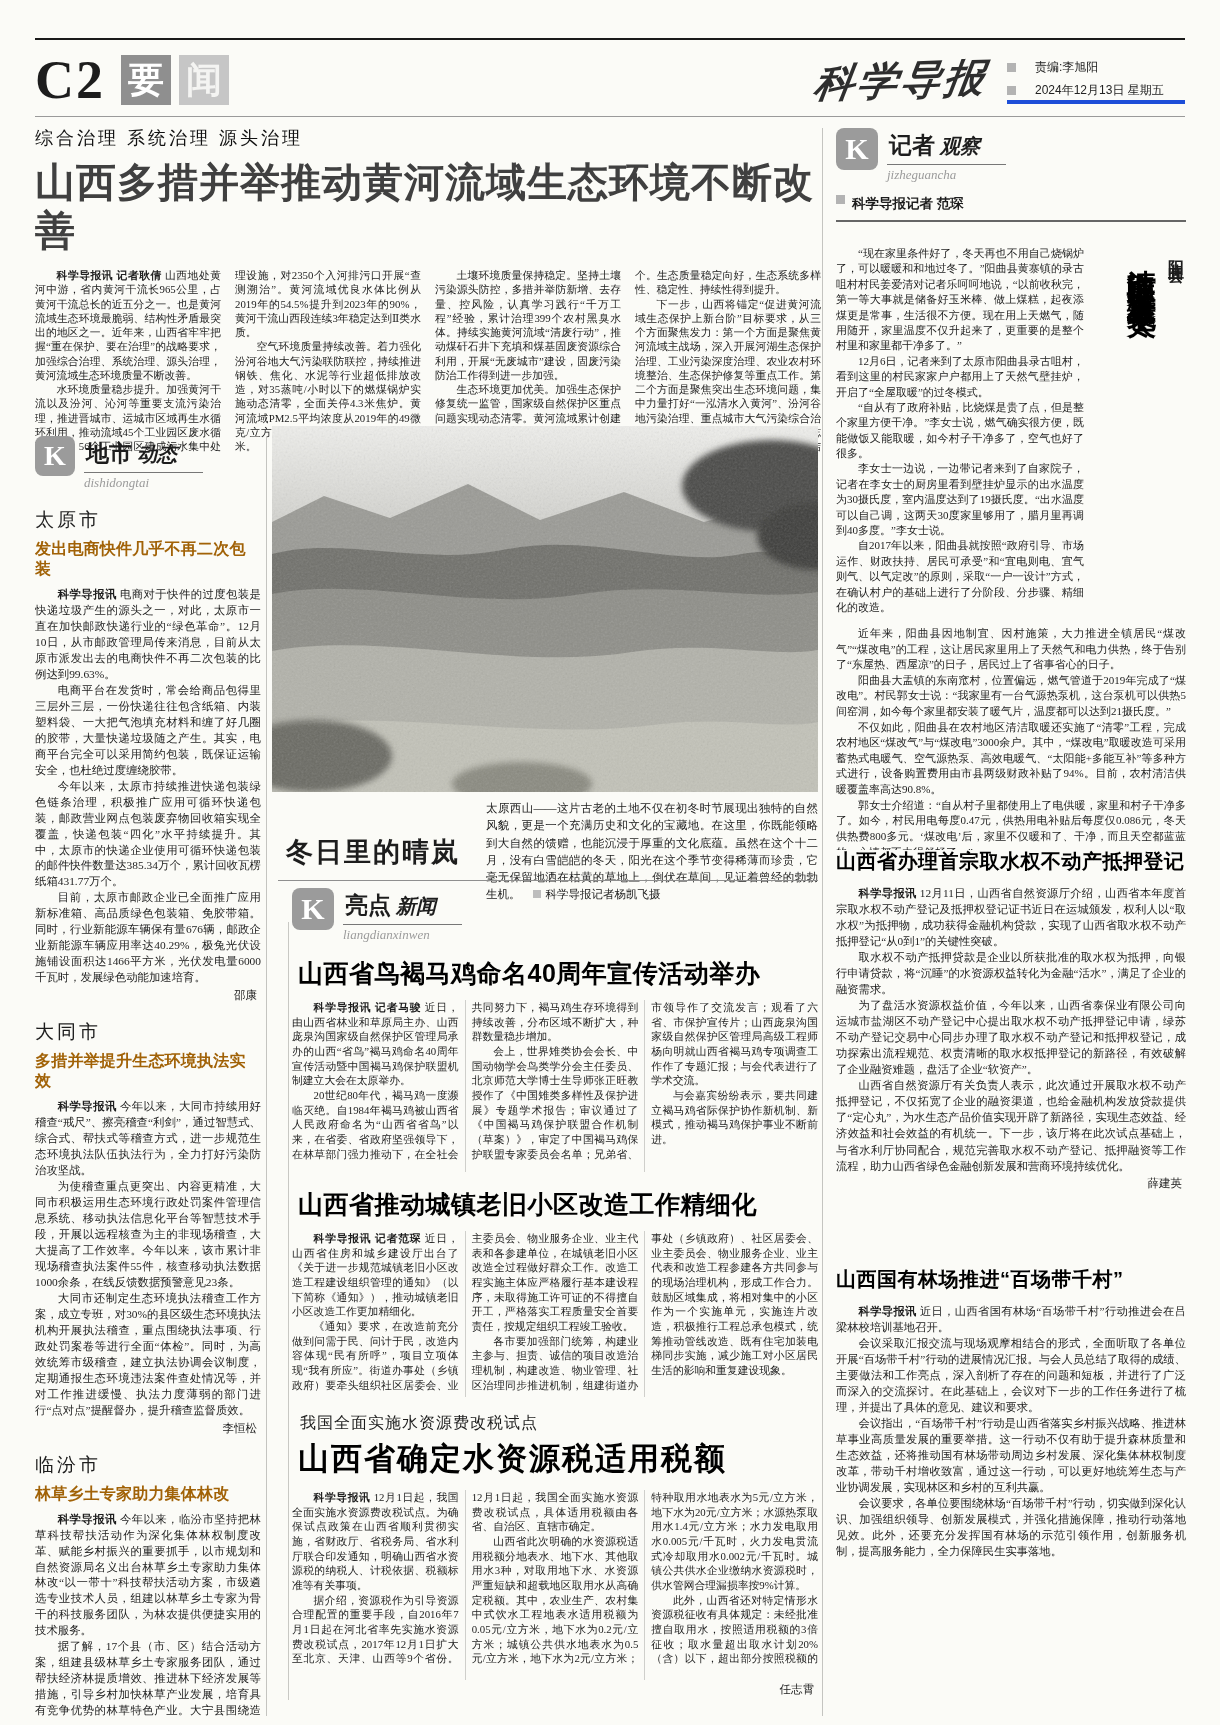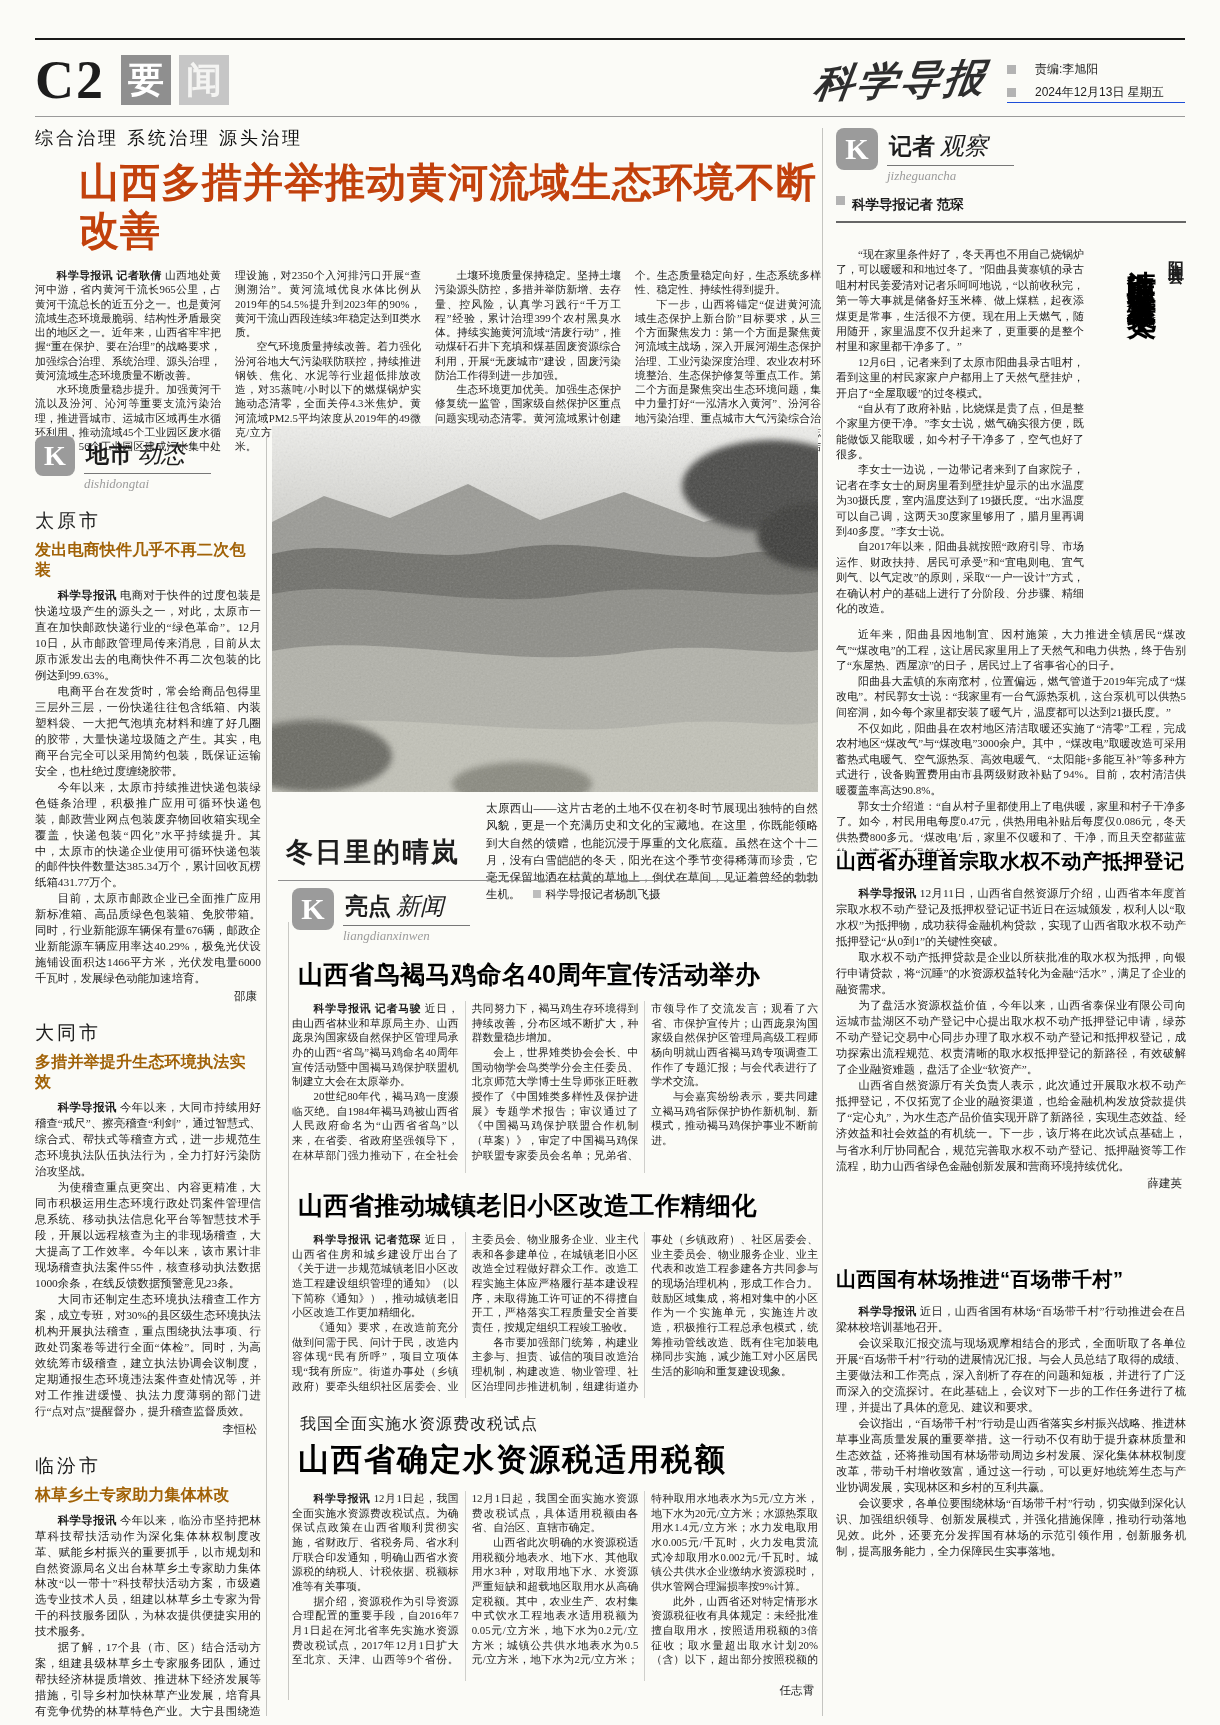--- a/index.html
+++ b/index.html
@@ -15,45 +15,45 @@
   .pagecode { font-size:54px; font-weight:bold; letter-spacing:2px; line-height:60px; }
   .secbadges { display:flex; gap:8px; margin-left:16px; }
   .secchar { width:50px; height:50px; text-align:center; line-height:50px; font-size:36px; font-weight:bold; color:#fff; }
   .secchar.dark { background:#8f8f8f; }
   .secchar.light { background:#c6c6c6; color:#f4f4f2; }
   .mast-right { margin-left:auto; display:flex; align-items:center; gap:20px; }
   .mast-script { font-size:40px; font-weight:bold; font-style:italic; letter-spacing:3px;
                  transform:skewX(-10deg) rotate(-2deg); color:#2e2e2e; }
   .pubinfo { width:178px; font-size:12px; font-family:"Liberation Sans","DejaVu Sans",sans-serif; color:#222; }
   .pub-row { display:flex; align-items:center; gap:19px; padding:3px 0; }
-  .pub-row.underlined { border-bottom:1px solid #1d4ed8; padding-bottom:1px; }
+  .pub-row.underlined { border-bottom:4px solid #1d4ed8; padding-bottom:1px; }
   .sq { display:inline-block; width:9px; height:9px; background:#b3b3b3; flex:none; }
   .headrule { left:35px; top:116px; width:1150px; height:1px; background:#9a9a9a; }
 
   
   .vr { width:1px; background:#c4c4c0; }
 
   
   .lead { left:35px; top:126px; width:786px; }
   .lead-kicker { font-size:18px; letter-spacing:3px; color:#111; }
-  .lead-headline { margin-top:8px; font-size:40px; font-weight:900; letter-spacing:1px; line-height:1.2; color:#c2410c;margin-left:44px; }
+  .lead-headline { margin-top:8px; font-size:40px; font-weight:900; letter-spacing:1px; line-height:1.2; color:#404040; }
   .lead-body { margin-top:14px; height:186px; overflow:hidden; column-count:4; column-gap:14px; column-fill:auto;
                font-size:10.8px; line-height:1.32; text-align:justify; color:#222; }
   .para { text-indent:2em; text-align:justify; }
   .lede-b { font-weight:bold; font-family:"Liberation Sans","DejaVu Sans",sans-serif; }
 
   
   .sec-head { display:flex; align-items:flex-start; gap:9px; }
   .k-badge { width:42px; height:42px; border-radius:8px; background:#9b9b9b; color:#fff;
              font-family:"Liberation Serif",serif; font-weight:bold; font-size:30px;
              display:flex; align-items:center; justify-content:center; flex:none; }
   .sec-right { padding-top:2px; }
   .sec-title { display:inline-block; border-bottom:1px solid #777; padding:0 26px 3px 2px; }
   .sec-title .t1 { font-family:"Liberation Sans","DejaVu Sans",sans-serif; font-weight:bold; font-size:23px; }
-  .sec-title .t2 { font-style:italic; font-weight:normal; font-size:24px; margin-left:5px; }
+  .sec-title .t2 { font-style:italic; font-weight:bold; font-size:20px; margin-left:5px; }
   .sec-pinyin { font-style:italic; color:#9b9b9b; font-size:13px; margin-top:2px; }
 
   
   .observer { left:836px; top:128px; width:350px; }
   .obs-byline { margin-top:12px; display:flex; gap:7px; font-size:13.5px; font-weight:bold;
                 font-family:"Liberation Sans","DejaVu Sans",sans-serif;
                 border-bottom:2px solid #666; padding-bottom:7px; }
   .obs-main { margin-top:24px; display:flex; gap:8px; height:372px; overflow:hidden; }
   .obs-text { width:248px; overflow:hidden; font-size:11px; line-height:1.4; }
   .obs-vblock { flex:1; display:flex; justify-content:flex-end; gap:8px; }

